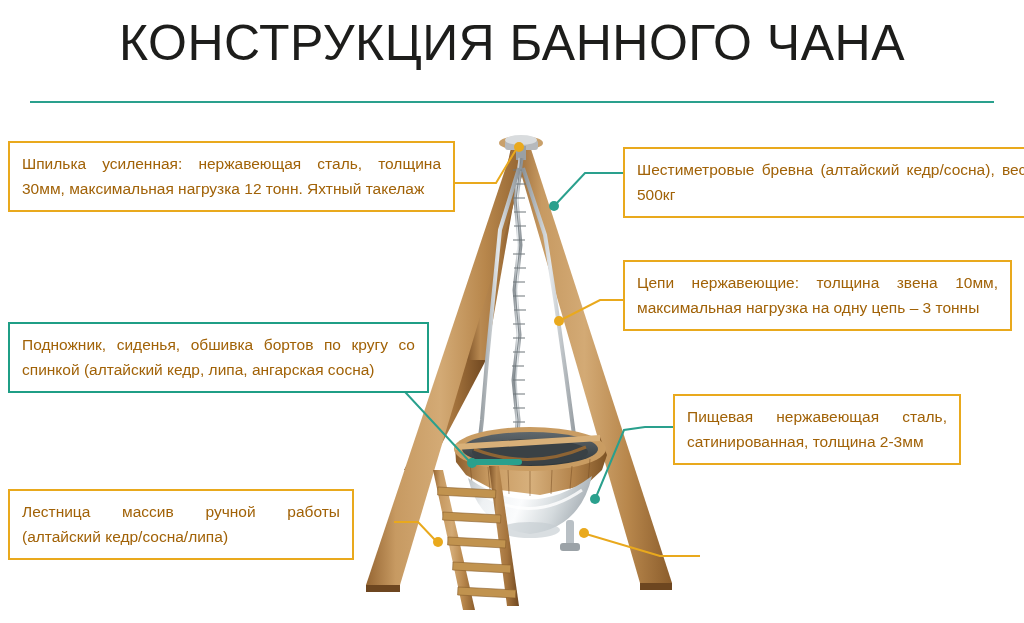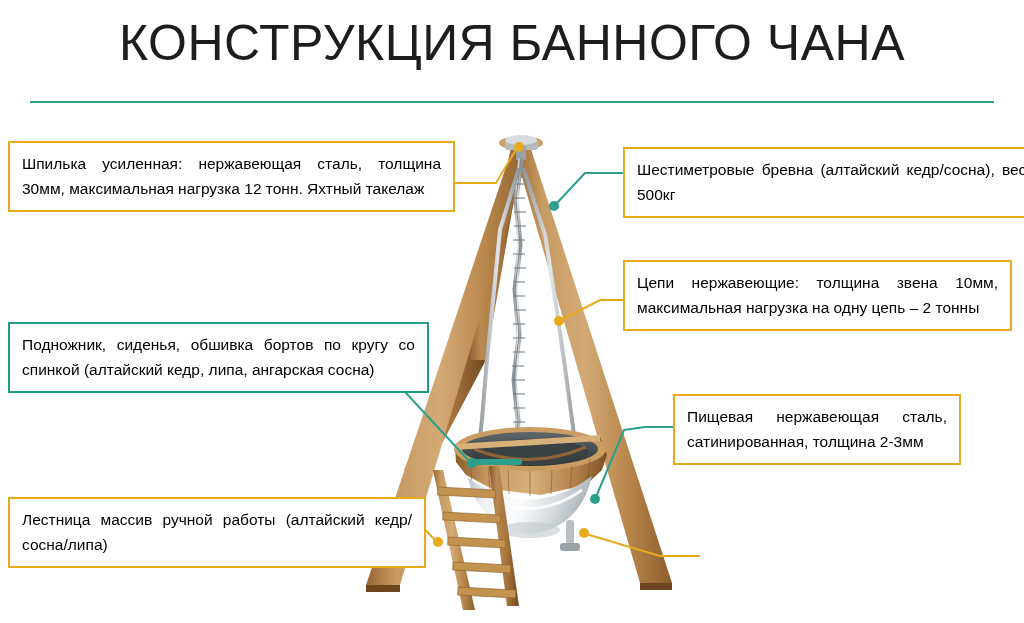--- a/index.html
+++ b/index.html
@@ -46,39 +46,39 @@
   
   .callout {
     position: absolute;
     box-sizing: border-box;
     border: 2px solid #e9a91d;
     background: #ffffff;
     padding: 8px 12px 9px 12px;
     font-size: 15.5px;
     line-height: 25px;
     text-align: justify;
-    color: #000000;
+    color: #a16207;
     z-index: 6;
   }
   .callout.green {
     border-color: #1f9e86;
   }
   .callout p {
     margin: 0;
     text-align: justify;
     text-align-last: left;
     hyphens: none;
   }
   
   #c-stud      { left: 8px;   top: 141px;  width: 447px; }
   #c-logs      { left: 623px; top: 147px;  width: 440px; }
   #c-seats     { left: 8px;   top: 278px;  width: 421px; margin-top: 44px; }
   #c-chains    { left: 623px; top: 260px;  width: 389px; }
   #c-steel     { left: 673px; top: 394px;  width: 288px; }
-  #c-ladder    { left: 8px;   top: 489px;  width: 418px; margin-top: 8px; }
+  #c-ladder    { left: 8px;   top: 489px;  width: 346px; }
   #c-drain     { left: 700px; top: 530px;  width: 312px; }
 
   
   #art {
     position: absolute;
     left: 0; top: 0;
     width: 1024px; height: 623px;
     z-index: 3;
   }
   #leaders {
@@ -273,21 +273,21 @@
 
   <div class="callout" id="c-logs">
     <p>Шестиметровые бревна (алтайский кедр/сосна), вес от 500кг</p>
   </div>
 
   <div class="callout green" id="c-seats">
     <p>Подножник, сиденья, обшивка бортов по кругу со спинкой (алтайский кедр, липа, ангарская сосна)</p>
   </div>
 
   <div class="callout" id="c-chains">
-    <p>Цепи нержавеющие: толщина звена 10мм, максимальная нагрузка на одну цепь – 2 тонны</p>
+    <p>Цепи нержавеющие: толщина звена 10мм, максимальная нагрузка на одну цепь – 3 тонны</p>
   </div>
 
   <div class="callout" id="c-steel">
     <p>Пищевая нержавеющая сталь, сатинированная, толщина 2-3мм</p>
   </div>
 
   <div class="callout" id="c-ladder">
     <p>Лестница массив ручной работы (алтайский кедр/сосна/липа)</p>
   </div>
 

